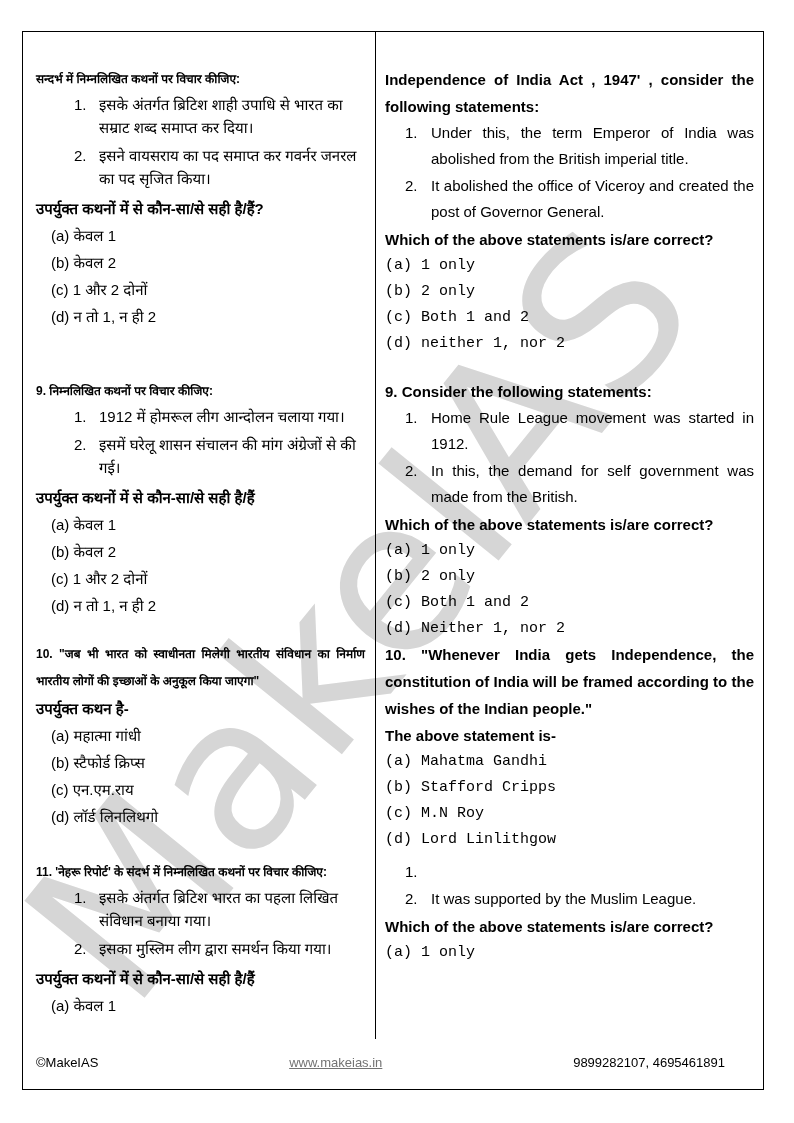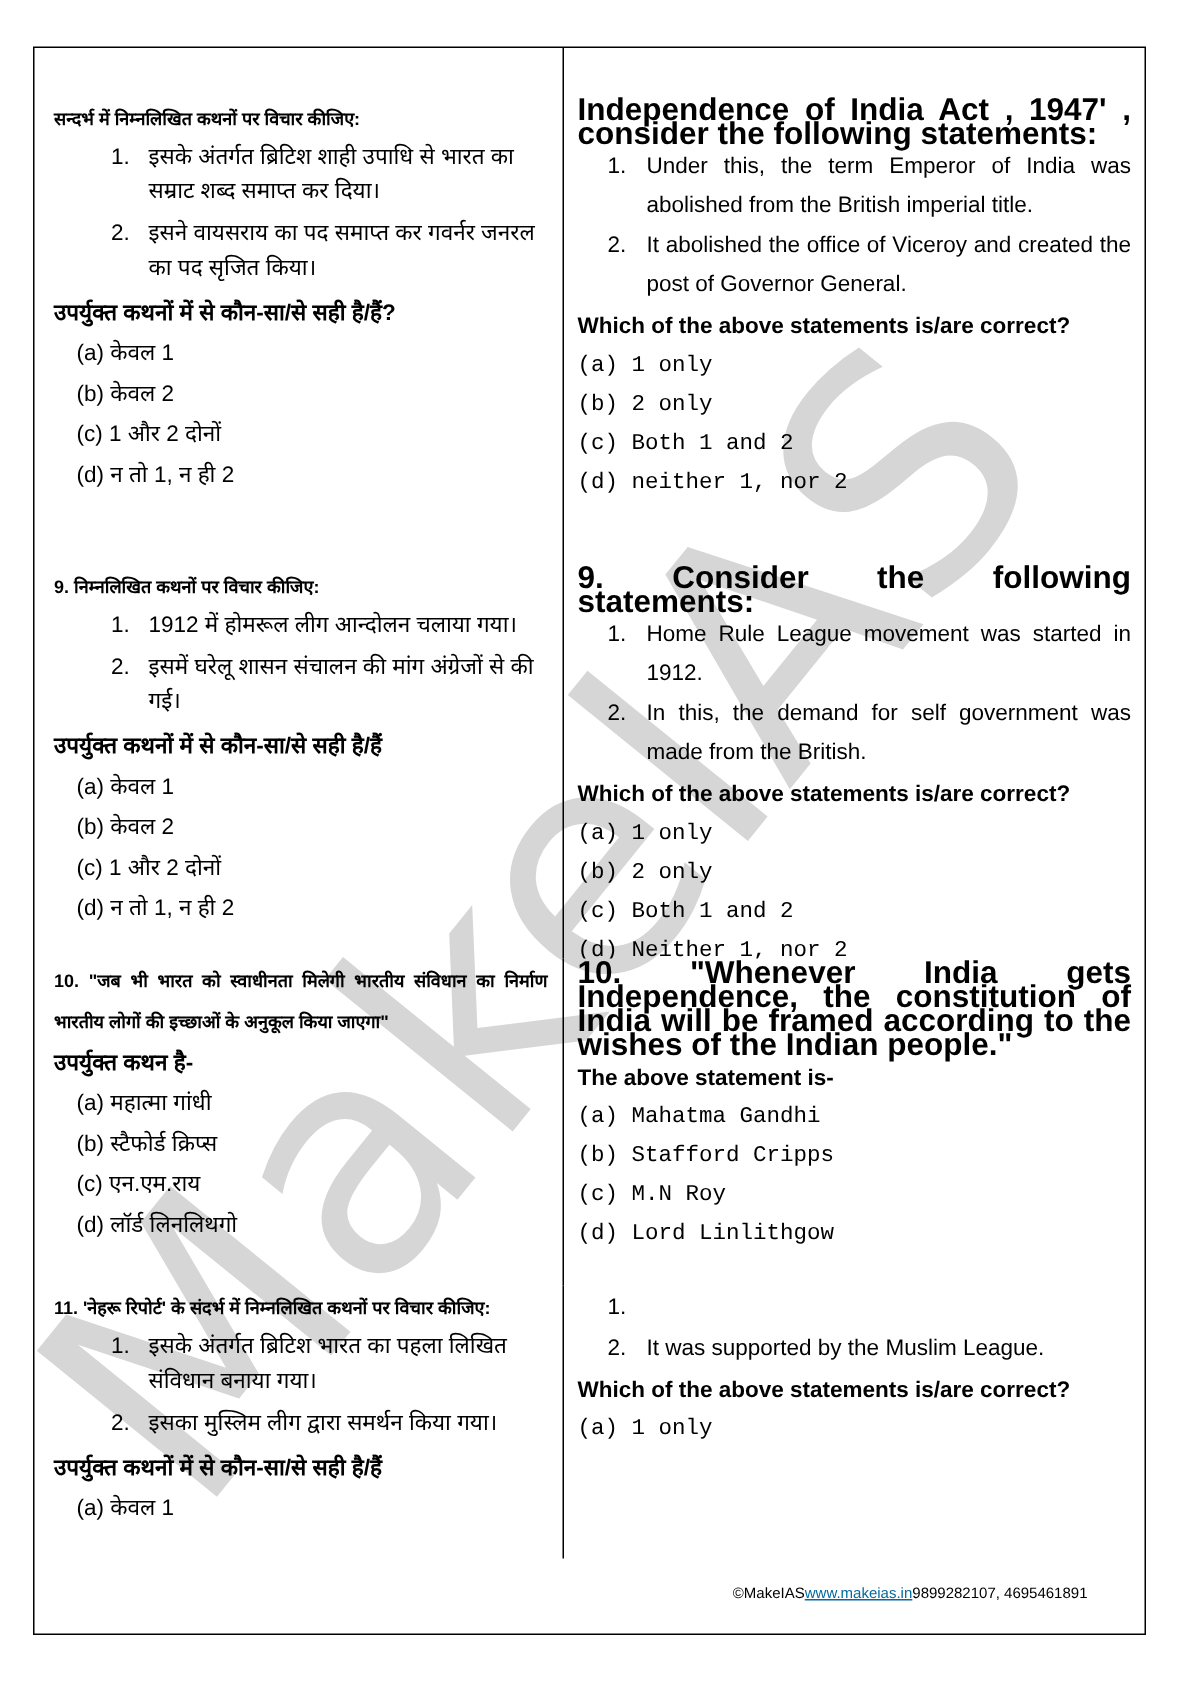--- a/index.html
+++ b/index.html
@@ -20,38 +20,38 @@
     width:742px; height:1059px; border:1.5px solid #000;
     display:flex; flex-direction:column;
   }
   .qrow { display:flex; flex:none; }
   .r1 { height:344px; } .r2 { height:263px; } .r3 { height:218px; } .r4 { height:182px; }
   .cell { overflow:hidden; padding:2px 9px 0 9px; }
   .cell.hi { width:353px; flex:none; border-right:1.5px solid #000; padding-left:13px; padding-right:10px; }
   .cell.en { flex:1; }
   .r1 .cell { padding-top:34px; }
   .q-heading { font-weight:bold; font-size:12px; line-height:27px; text-align:justify; }
-  .en .q-heading { font-size:21px; line-height:16px; }
+  .en .q-heading { font-size:15px; line-height:27px; }
   .q-prompt { font-weight:bold; font-size:15px; line-height:27px; }
   .item { display:flex; font-size:15px; }
   .en .item { line-height:26px; margin-bottom:1px; }
   .hi .item { line-height:23px; margin-bottom:5px; }
   .item .num { flex:none; }
   .en .item .num { width:26px; margin-left:20px; }
   .hi .item .num { width:25px; margin-left:38px; }
   .item .itext { flex:1; }
   .en .item .itext { text-align:justify; }
   .opt { font-size:15px; }
   .en .opt { line-height:26px;font-family:Liberation Mono, monospace; }
   .hi .opt { line-height:27px;margin-left:15px; }
   .footer {
-    flex:1; display:flex; align-items:center; justify-content:flex-end;
-    padding:0 38px 4px 13px; font-size:10px;
+    flex:1; display:flex; align-items:center; justify-content:space-between;
+    padding:0 38px 4px 13px; font-size:13px;
   }
-  .footer a { color:#0369a1; text-decoration:underline; cursor:pointer; }
+  .footer a { color:#737373; text-decoration:underline; cursor:pointer; }
 </style>
 </head>
 <body>
 
 <div class="page">
   <div class="watermark">MakeIAS</div>
 
   <div class="sheet">
 
     <div class="qrow r1">

